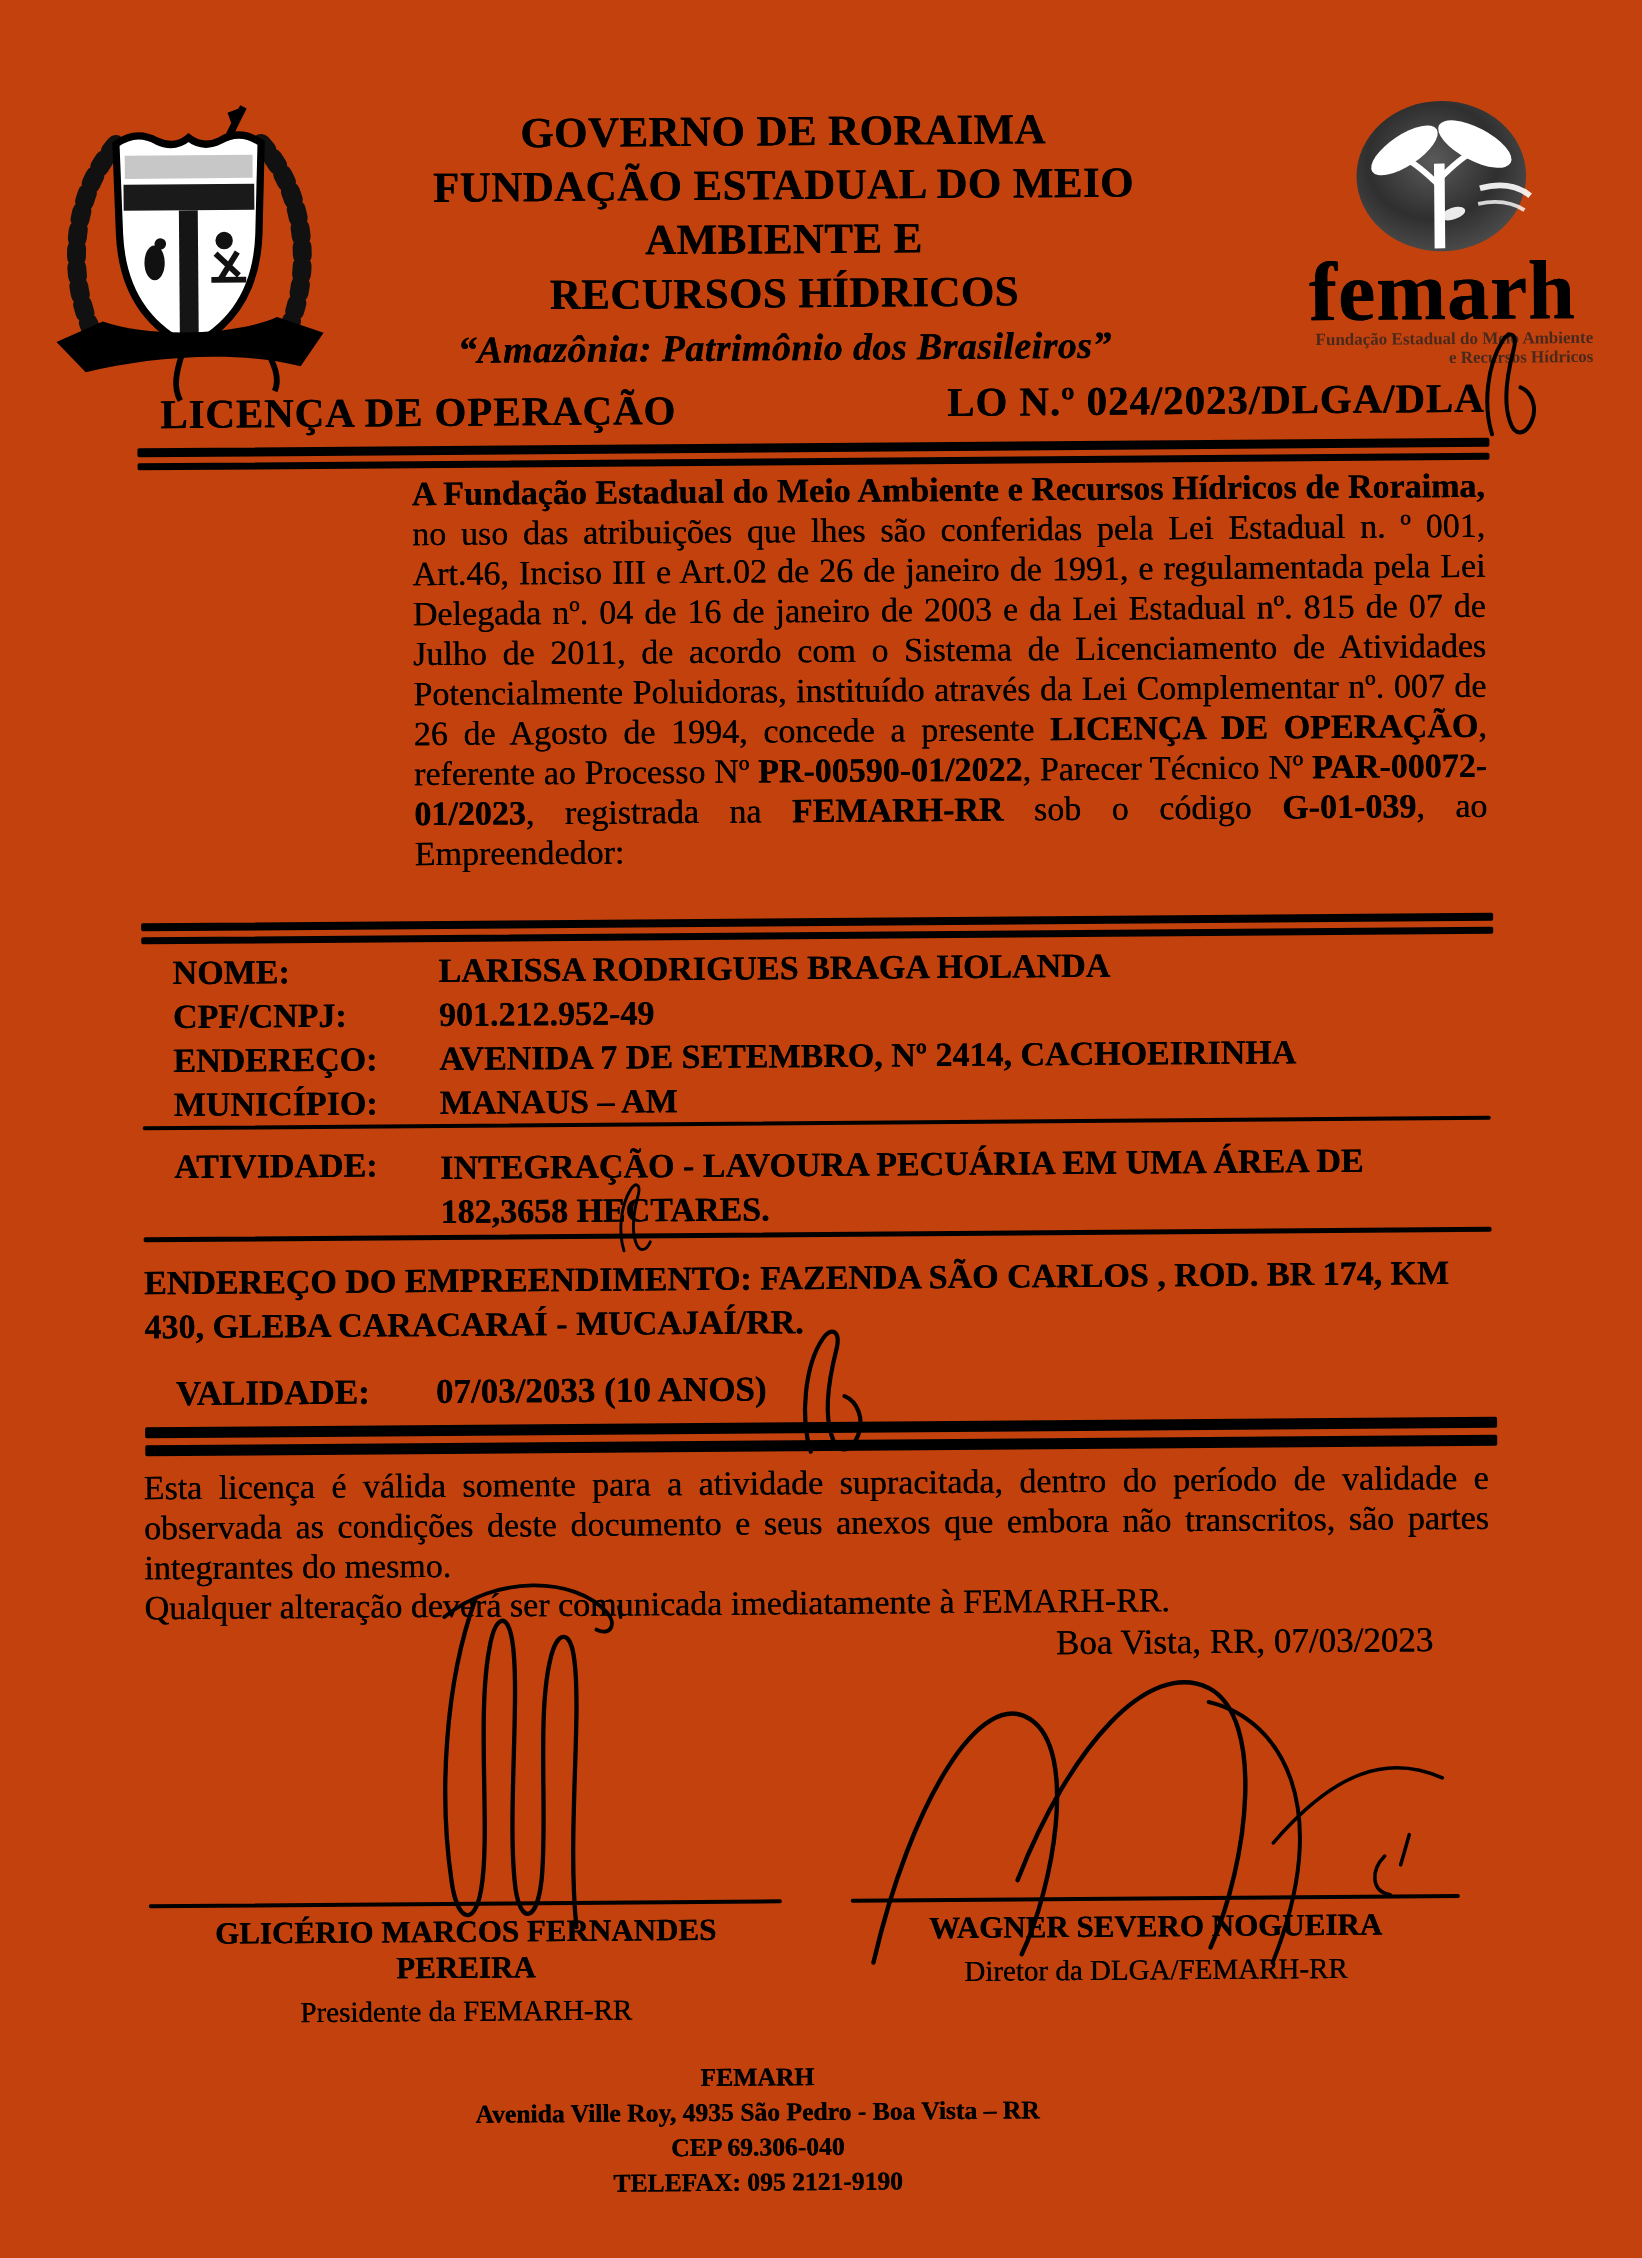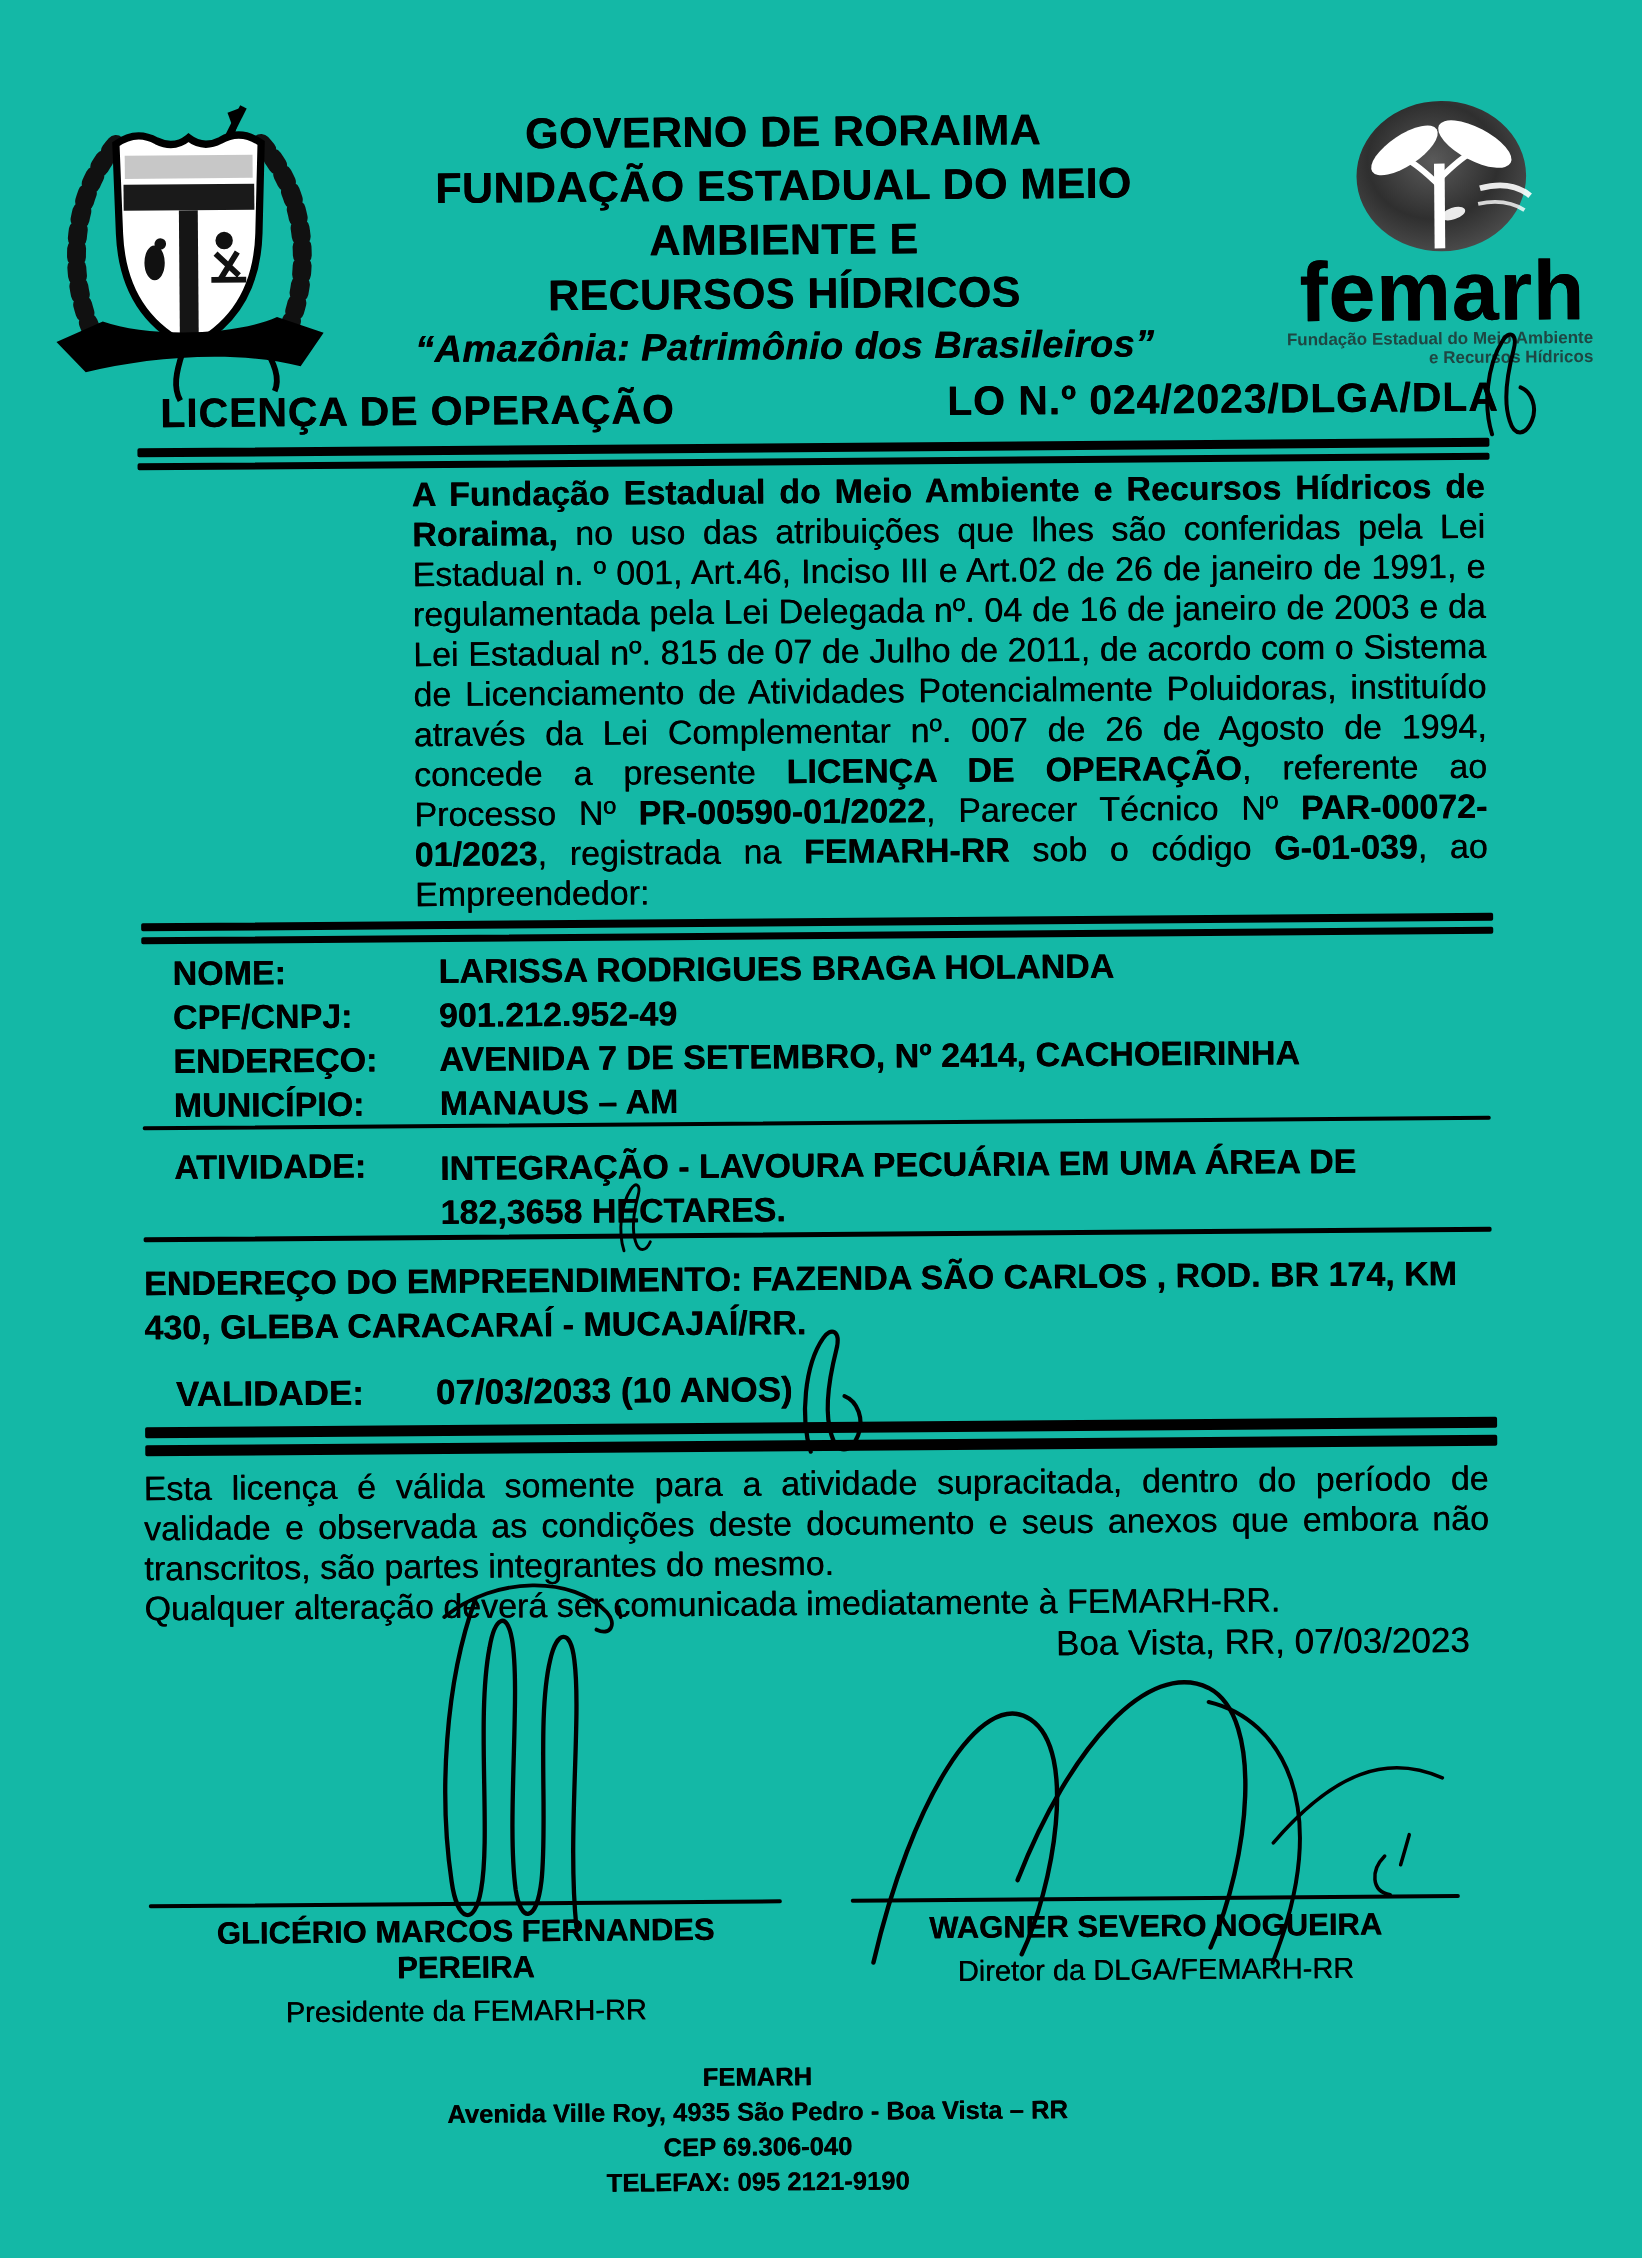--- a/index.html
+++ b/index.html
@@ -1,18 +1,18 @@
 <!DOCTYPE html>
 <html style="font-size:14px"><head>
 <meta charset="utf-8">
 <style>
   html,body{margin:0;padding:0;background:#fff;}
   .page{
-    position:relative;width:1643px;height:2258px;background:#14b8a6;overflow:hidden;
-    font-family:Liberation Sans, sans-serif;color:#000;
+    position:relative;width:1643px;height:2258px;background:#c2410c;overflow:hidden;
+    font-family:Liberation Serif, serif;color:#000;
   }
   .scan{position:absolute;inset:0;transform:rotate(-0.45deg);transform-origin:50% 40%;}
   .abs{position:absolute;}
   .b{font-weight:700;}
   .txt{text-shadow:0.4px 0 0 currentColor;}
   .rule{position:absolute;background:#000;border-radius:1.8px;}
   .hdr-center{left:379px;top:104px;width:820px;text-align:center;}
   .hdr-center .l{font-size:43px;font-weight:700;line-height:54px;letter-spacing:0.4px;}
   .motto{font-size:38px;font-weight:700;font-style:italic;margin-top:5.3px;letter-spacing:0.4px;}
   .femarh-block{left:1284px;top:99px;width:326px;text-align:center;}

